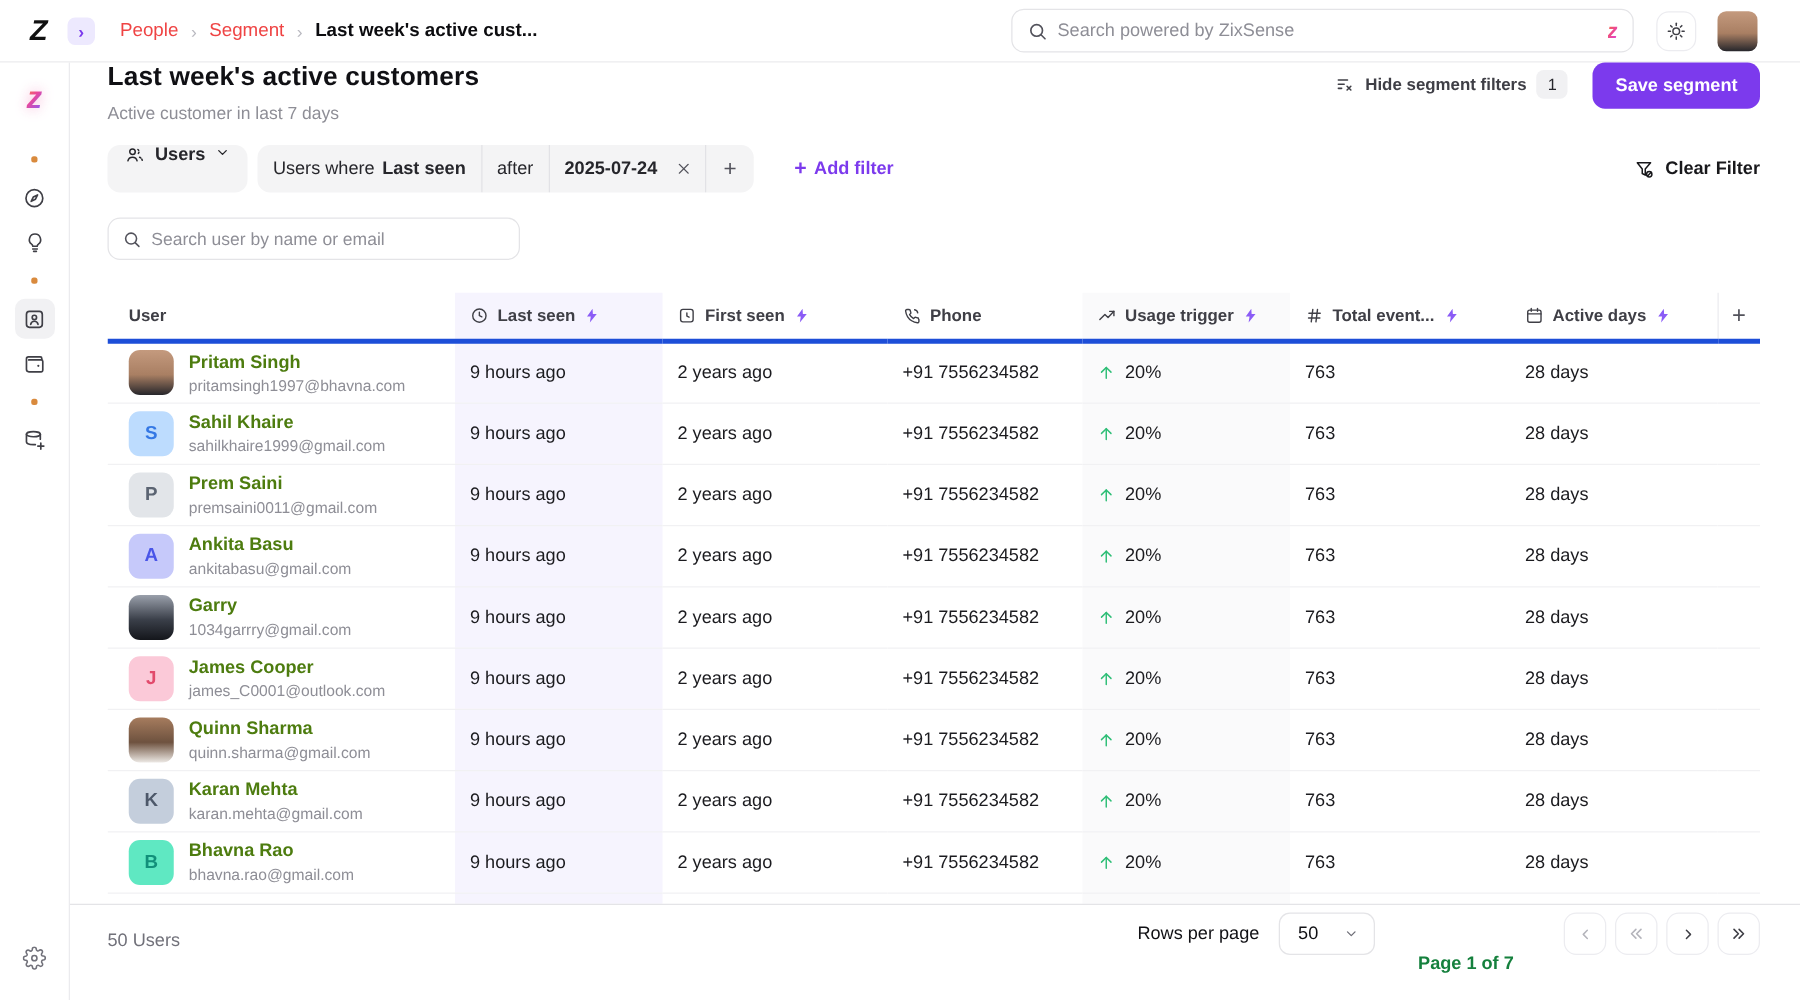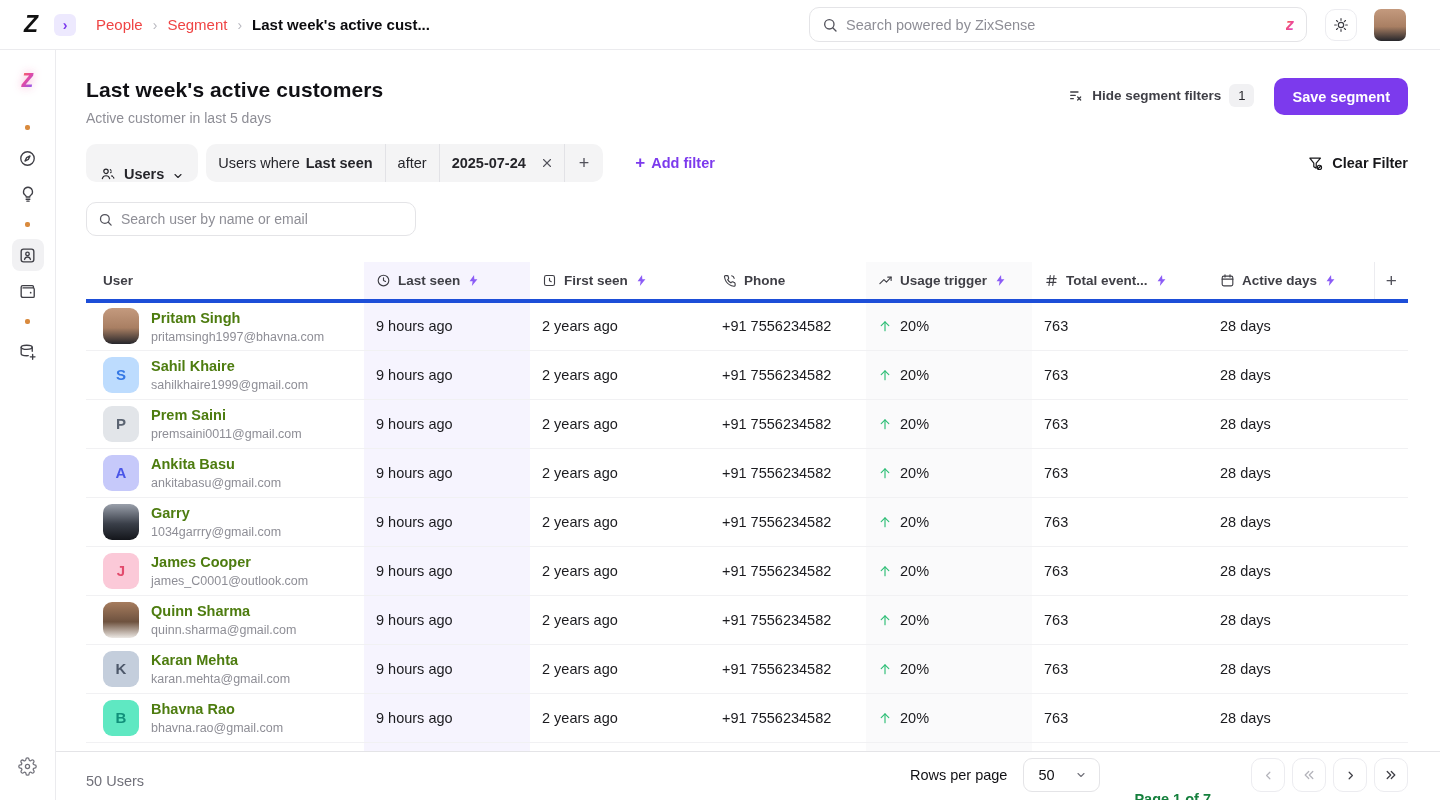--- a/index.html
+++ b/index.html
@@ -26,30 +26,30 @@
   .shell { display:flex; height:750px; }
   .sidebar { width:56px; border-right:1px solid #ebebee; display:flex; flex-direction:column; align-items:center; padding:14px 0 16px; }
   .side-brand { font-weight:800; font-style:italic; font-size:25px; background:linear-gradient(130deg,#f59e0b,#ec4899 45%,#8b5cf6 85%); -webkit-background-clip:text; background-clip:text; color:transparent; filter:blur(.4px) drop-shadow(0 0 5px rgba(236,72,153,.45)); margin-bottom:22px; }
   .side-dot { width:5px; height:5px; border-radius:2px; background:#d98a3d; margin:10px 0; }
   .side-item { width:32px; height:32px; border-radius:8px; display:flex; align-items:center; justify-content:center; color:#3f3f46; cursor:pointer; margin:2px 0; background:transparent; border:none; }
   .side-item.selected { background:#f1f1f3; }
   .side-spacer { flex:1; }
 
   
   .main { flex:1; display:flex; flex-direction:column; padding:0 32px 0 30px; }
-  .page-head { display:flex; margin-top:28px; }
+  .page-head { display:flex; }
   .page-title { font-size:21px; font-weight:700; color:#101014; letter-spacing:.1px; }
   .page-sub { font-size:14px; color:#8e8e96; margin-top:8px; }
   .head-actions { margin-left:auto; display:flex; align-items:flex-start; gap:20px; }
   .hide-filters { display:flex; align-items:center; gap:8px; background:none; border:none; font-family:inherit; font-size:13.5px; font-weight:600; color:#3f3f46; cursor:pointer; padding-top:6px; }
   .count-badge { background:#f1f1f3; border-radius:6px; padding:4px 9px; font-size:13px; font-weight:500; color:#26262b; }
   .save-btn { background:#7c3aed; color:#fff; border:none; border-radius:10px; height:37px; padding:0 18px; font-family:inherit; font-size:14.5px; font-weight:600; cursor:pointer; }
 
   .filter-row { display:flex; align-items:center; margin-top:18px; }
-  .entity-pill { display:flex; align-items:flex-end; gap:8px; background:#f4f4f5; border:none; border-radius:10px; height:38px; padding:0 14px; font-family:inherit; font-size:14.5px; font-weight:600; color:#26262b; cursor:pointer; }
+  .entity-pill { display:flex; align-items:flex-start; gap:8px; background:#f4f4f5; border:none; border-radius:10px; height:38px; padding:0 14px; font-family:inherit; font-size:14.5px; font-weight:600; color:#26262b; cursor:pointer; }
   .filter-chip { display:flex; align-items:stretch; background:#f4f4f5; border-radius:10px; height:38px; margin-left:8px; font-size:14.5px; color:#26262b; overflow:hidden; }
   .chip-seg { display:flex; align-items:center; gap:6px; padding:0 12px; }
   .chip-seg b { font-weight:700; }
   .chip-div { width:1px; background:#e2e2e6; margin:0; }
   .chip-x { background:none; border:none; color:#52525b; cursor:pointer; display:flex; align-items:center; padding:0 10px 0 2px; }
   .chip-plus { background:none; border:none; font-size:18px; color:#52525b; cursor:pointer; padding:0 14px; display:flex; align-items:center; }
   .add-filter { display:flex; align-items:center; gap:6px; background:none; border:none; font-family:inherit; font-size:14.5px; font-weight:600; color:#7c3aed; cursor:pointer; margin-left:32px; }
   .clear-filter { display:flex; align-items:center; gap:8px; background:none; border:none; font-family:inherit; font-size:14.5px; font-weight:600; color:#18181b; cursor:pointer; margin-left:auto; }
 
   .toolbar { display:flex; align-items:center; margin-top:20px; }
@@ -193,21 +193,21 @@
               <path d="M19.4 15a1.65 1.65 0 0 0 .33 1.82l.06.06a2 2 0 1 1-2.83 2.83l-.06-.06a1.65 1.65 0 0 0-1.82-.33 1.65 1.65 0 0 0-1 1.51V21a2 2 0 1 1-4 0v-.09a1.65 1.65 0 0 0-1-1.51 1.65 1.65 0 0 0-1.82.33l-.06.06a2 2 0 1 1-2.83-2.83l.06-.06a1.65 1.65 0 0 0 .33-1.82 1.65 1.65 0 0 0-1.51-1H3a2 2 0 1 1 0-4h.09a1.65 1.65 0 0 0 1.51-1 1.65 1.65 0 0 0-.33-1.82l-.06-.06a2 2 0 1 1 2.83-2.83l.06.06a1.65 1.65 0 0 0 1.82.33h0a1.65 1.65 0 0 0 1-1.51V3a2 2 0 1 1 4 0v.09a1.65 1.65 0 0 0 1 1.51h0a1.65 1.65 0 0 0 1.82-.33l.06-.06a2 2 0 1 1 2.83 2.83l-.06.06a1.65 1.65 0 0 0-.33 1.82v0a1.65 1.65 0 0 0 1.51 1H21a2 2 0 1 1 0 4h-.09a1.65 1.65 0 0 0-1.51 1z"></path>
             </svg>
         </span>
       </button>
     </aside>
 
     <main class="main">
       <div class="page-head">
         <div>
           <div class="page-title">Last week's active customers</div>
-          <div class="page-sub">Active customer in last 5 days</div>
+          <div class="page-sub">Active customer in last 7 days</div>
         </div>
         <div class="head-actions">
           <button class="hide-filters">
             <span>
               <svg width="16" height="16" viewBox="0 0 24 24" fill="none" stroke="currentColor" stroke-width="1.9" stroke-linecap="round">
                   <line x1="4" y1="6" x2="15" y2="6"></line>
                   <line x1="4" y1="11" x2="11" y2="11"></line>
                   <line x1="4" y1="16" x2="8" y2="16"></line>
                   <line x1="14.5" y1="13.5" x2="19" y2="18"></line>
                   <line x1="19" y1="13.5" x2="14.5" y2="18"></line>

